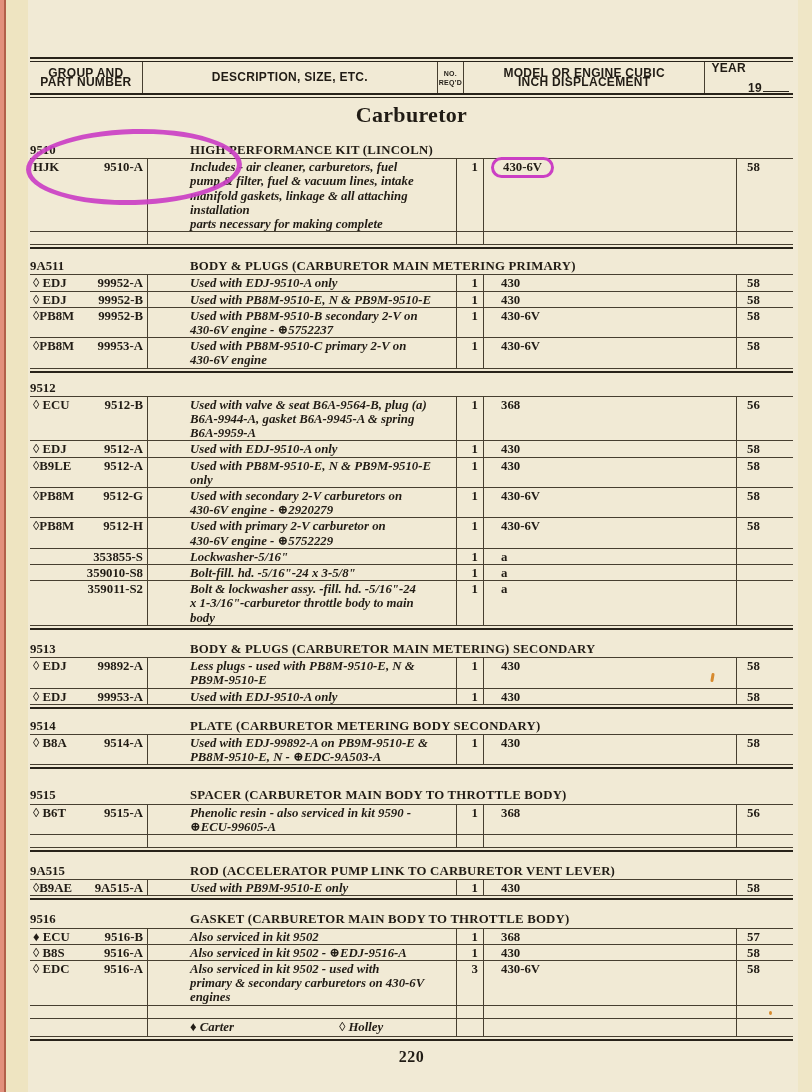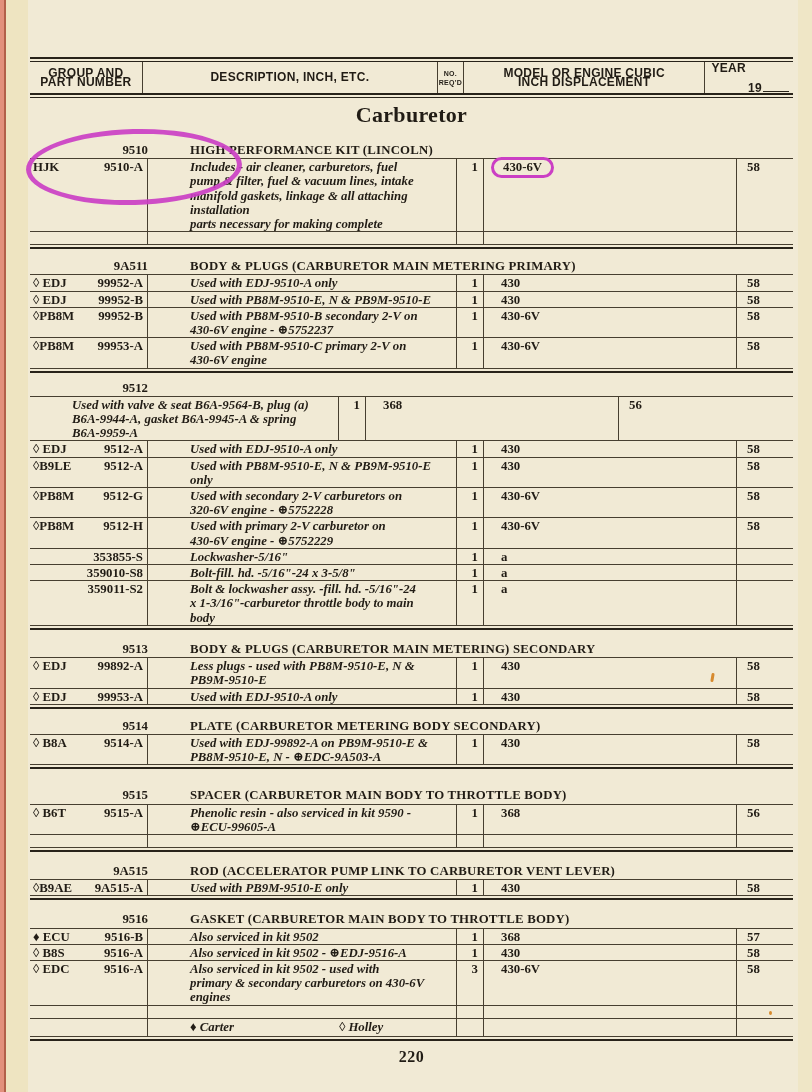--- a/index.html
+++ b/index.html
@@ -40,21 +40,21 @@
   #sections .block:nth-child(1){margin-top:0;}
   #sections .block:nth-child(2){margin-top:9px;}
   #sections .block:nth-child(3){margin-top:7px;}
   #sections .block:nth-child(4){margin-top:11px;}
   #sections .block:nth-child(5){margin-top:9px;}
   #sections .block:nth-child(6){margin-top:18px;}
   #sections .block:nth-child(7){margin-top:11px;}
   #sections .block:nth-child(8){margin-top:11px;}
 
   .sec-head{display:flex;border-bottom:1px solid var(--line,#473f30);padding:1px 0 1px 0;}
-  .sec-head .group{width:118px;text-align:right;}
+  .sec-head .group{width:118px;text-align:left;}
   .sec-head .stitle{padding-left:42px;letter-spacing:.2px;white-space:nowrap;}
 
   .row{display:flex;align-items:stretch;border-bottom:1px solid var(--line,#473f30);}
   .c{box-sizing:border-box;padding-top:1px;}
   .c1{width:118px;display:flex;justify-content:space-between;align-items:flex-start;
       padding-left:3px;padding-right:4px;border-right:1px solid var(--line,#473f30);}
   .c2{width:309px;padding-left:42px;border-right:1px solid var(--line,#473f30);font-style:italic;}
   .c3{width:27px;text-align:right;padding-right:5px;border-right:1px solid var(--line,#473f30);}
   .c4{width:253px;padding-left:17px;border-right:1px solid var(--line,#473f30);}
   .c5{flex:1;padding-left:10px;}
@@ -87,21 +87,21 @@
   <div class="edge-pink"></div>
   <div class="edge-dark"></div>
   <div class="edge-yellow"></div>
   <div class="edge-right"></div>
 
   <div class="content">
     <div class="rule-heavy"></div>
     <div class="thead">
       <div class="th hc1">GROUP AND
 PART NUMBER</div>
-      <div class="th hc2">DESCRIPTION, INCH, ETC.</div>
+      <div class="th hc2">DESCRIPTION, SIZE, ETC.</div>
       <div class="th hc3">NO.
 REQ'D</div>
       <div class="th hc4">MODEL OR ENGINE CUBIC
 INCH DISPLACEMENT</div>
       <div class="th hc5">
         <div class="ylab">YEAR</div>
         <div class="y19"><span>19</span><span class="yrule"></span></div>
       </div>
     </div>
     <div class="rule-heavy"></div>
@@ -194,20 +194,24 @@
             <div class="c c4"><span>430-6V</span></div>
             <div class="c c5">58</div>
           </div>
           <div class="block-end"></div>
         </div>
         <div class="block">
           <div class="sec-head">
             <div class="group">9512</div>
           </div>
           <div class="row">
+            <div class="c c1">
+              <span class="pleft">◊ ECU</span>
+              <span class="pright">9512-B</span>
+            </div>
             <div class="c c2">
               <div class="dline">Used with valve &amp; seat B6A-9564-B, plug  (a)</div>
               <div class="dline">B6A-9944-A, gasket B6A-9945-A &amp; spring</div>
               <div class="dline">B6A-9959-A</div>
             </div>
             <div class="c c3">1</div>
             <div class="c c4"><span>368</span></div>
             <div class="c c5">56</div>
           </div>
           <div class="row">
@@ -235,21 +239,21 @@
             <div class="c c4"><span>430</span></div>
             <div class="c c5">58</div>
           </div>
           <div class="row">
             <div class="c c1">
               <span class="pleft">◊PB8M</span>
               <span class="pright">9512-G</span>
             </div>
             <div class="c c2">
               <div class="dline">Used with secondary 2-V carburetors on</div>
-              <div class="dline">320-6V engine - ⊕5752228</div>
+              <div class="dline">430-6V engine - ⊕2920279</div>
             </div>
             <div class="c c3">1</div>
             <div class="c c4"><span>430-6V</span></div>
             <div class="c c5">58</div>
           </div>
           <div class="row">
             <div class="c c1">
               <span class="pleft">◊PB8M</span>
               <span class="pright">9512-H</span>
             </div>

